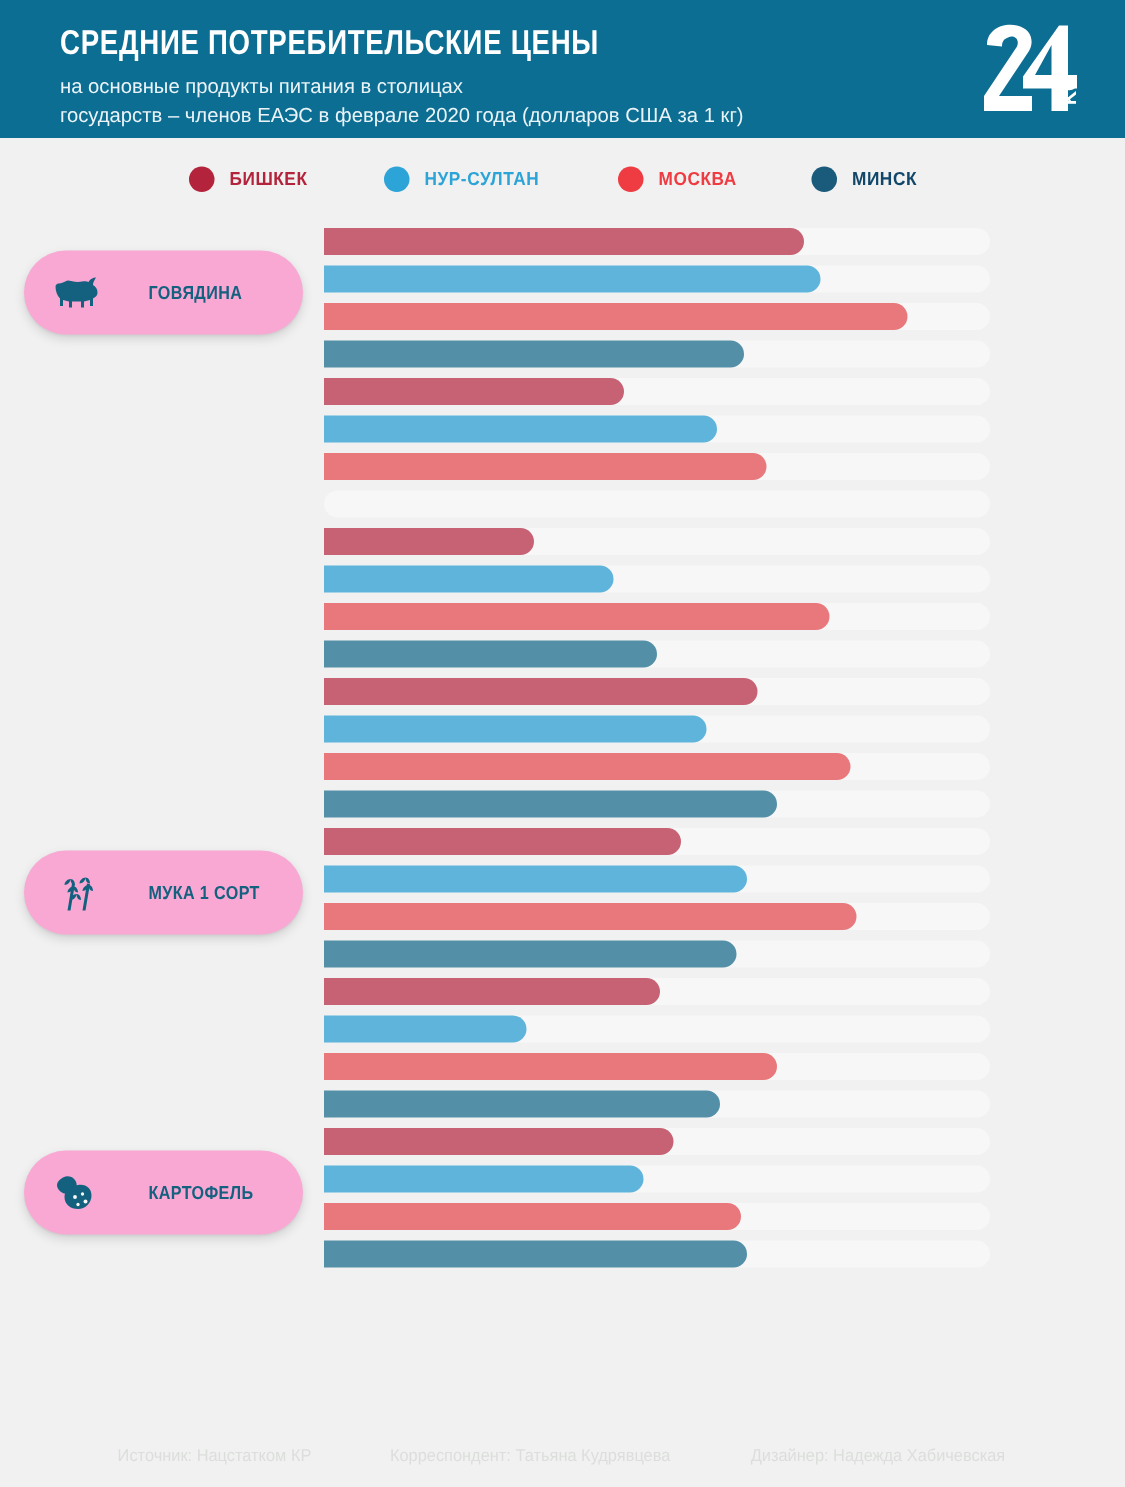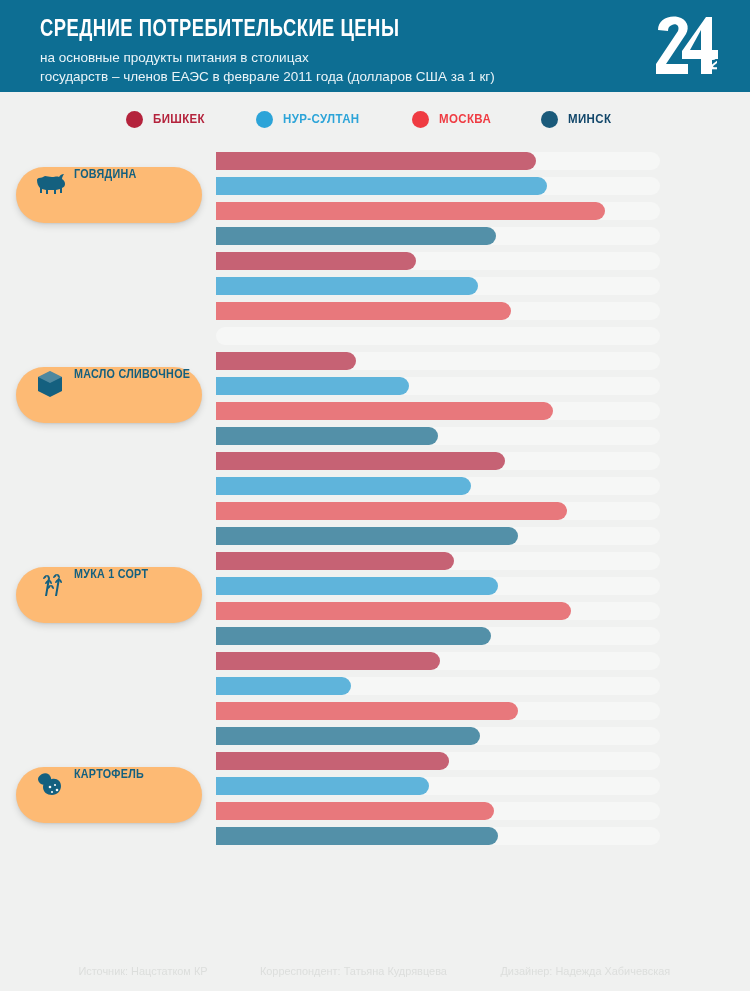--- a/index.html
+++ b/index.html
@@ -67,26 +67,27 @@
   
   .rows{padding:0;}
   .group{
     position:relative;
     height:100px;
   }
   .pill{
     position:absolute;
     left:16px;top:21px;
     width:186px;height:56px;
-    background:#fdba74;
+    background:#f9a8d4;
     border-radius:28px;
     box-shadow:0 3px 7px rgba(0,0,0,.13), 0 1px 2px rgba(0,0,0,.06);
-    display:flex;align-items:flex-start;
+    display:flex;align-items:center;
     box-sizing:border-box;
     padding-left:16px;
+    gap:25px;
   }
   .pill-icon{
     width:36px;height:34px;flex:none;
     display:flex;align-items:center;justify-content:center;
     margin-right:6px;
   }
   .pill-icon svg{display:block;}
   .pill-label{
     font-size:12.5px;font-weight:bold;color:#14607f;
     letter-spacing:.3px;
@@ -128,21 +129,21 @@
     font-size:11.5px;
   }
   .footer span{white-space:nowrap;transform:scaleX(.95);}
 </style>
 </head>
 <body>
 
 <div class="header">
   <div class="header-title">СРЕДНИЕ ПОТРЕБИТЕЛЬСКИЕ ЦЕНЫ</div>
   <div class="header-sub">на основные продукты питания в столицах
-государств – членов ЕАЭС в феврале 2011 года (долларов США за 1 кг)</div>
+государств – членов ЕАЭС в феврале 2020 года (долларов США за 1 кг)</div>
   <div class="logo">
     <svg viewBox="0 0 74 62" width="74" height="62" aria-hidden="true">
       <path d="M4 16 C4 6,14 1,24 3 C33 5,36 13,32 20 L12 50 L34 50 L34 60 L2 60 L2 50 L24 17 C26 12,22 9,18 11 C15 12,14 14,14 17 Z" fill="#ffffff"></path>
       <path d="M52 3 L58 3 L58 36 L64 36 L64 45 L58 45 L58 60 L47 60 L47 45 L28 45 L28 37 Z M47 16 L36 36 L47 36 Z" fill="#ffffff"></path>
       <text x="63" y="56" fill="#ffffff" font-size="13" font-weight="bold" font-family="Liberation Sans, sans-serif" transform="rotate(-90 63 56)">KG</text>
     </svg>
   </div>
 </div>
 
 <div class="legend">
@@ -206,29 +207,20 @@
         <div class="barrow">
           <div class="track"></div>
           <div class="bar" style="width: 295.26px; background: rgb(232, 120, 124);"></div>
         </div>
         <div class="barrow">
           <div class="track"></div>
         </div>
       </div>
     </div>
     <div class="group">
-      <div class="pill">
-        <div class="pill-icon">
-          <svg width="30" height="30" viewBox="0 0 30 30">
-            <path fill="#14607f" d="M15 2 27 8 27 22 15 28 3 22 3 8z"></path>
-            <path fill="#ffffff" opacity=".25" d="M15 2 27 8 15 14 3 8z"></path>
-          </svg>
-        </div>
-        <div class="pill-label">МАСЛО СЛИВОЧНОЕ</div>
-      </div>
       <div class="bars">
         <div class="barrow">
           <div class="track"></div>
           <div class="bar" style="width: 139.86px; background: rgb(198, 98, 116);"></div>
         </div>
         <div class="barrow">
           <div class="track"></div>
           <div class="bar" style="width: 193.14px; background: rgb(95, 180, 219);"></div>
         </div>
         <div class="barrow">

